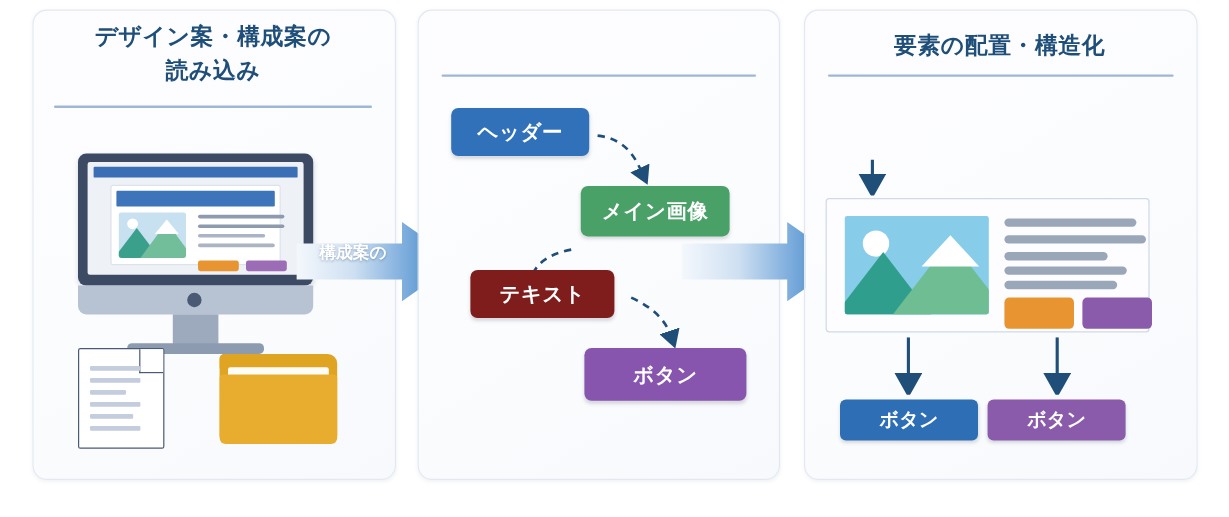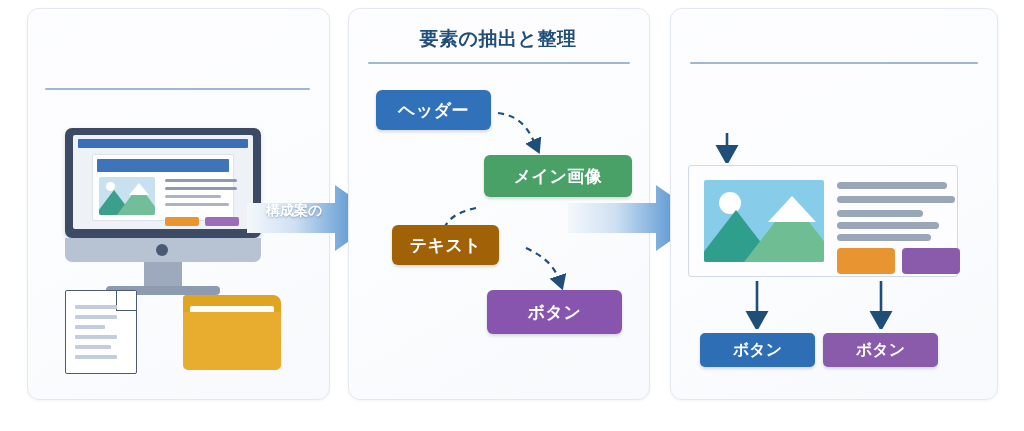--- a/index.html
+++ b/index.html
@@ -105,22 +105,22 @@
   
   .tag{
     position:absolute;border-radius:6px;color:#ffffff;
     font-weight:bold;font-size:17px;
     display:flex;align-items:center;justify-content:center;
     box-shadow:0 2px 3px rgba(50,60,80,.18);
     letter-spacing:.5px;
     text-align:center;
   }
   #tag-header{left:376px;top:90px;width:115px;height:40px;background:#3071b9;}
-  #tag-image{left:484px;top:155px;width:148px;height:42px;background:#4aa168;}
-  #tag-text{left:392px;top:225px;width:107px;height:40px;background:#a16207;}
+  #tag-image{left:484px;top:155px;width:124px;height:42px;background:#4aa168;}
+  #tag-text{left:392px;top:225px;width:120px;height:40px;background:#7f1d1d;}
   #tag-button{left:487px;top:290px;width:135px;height:44px;background:#8755ad;}
 
   .dash-svg{position:absolute;left:348px;top:8px;width:300px;height:390px;pointer-events:none;}
 
   
   #p3-header{
     position:absolute;left:688px;top:95px;width:268px;height:36px;
     background:#2e6eb5;border-radius:5px;
     color:#ffffff;font-size:19px;font-weight:bold;letter-spacing:2px;
     display:flex;align-items:center;justify-content:center;
@@ -150,20 +150,24 @@
   }
   #btm-btn1{left:700px;top:333px;width:115px;background:#2e6eb5;}
   #btm-btn2{left:823px;top:333px;width:115px;background:#8a5bab;}
 </style>
 </head>
 <body>
 
 <div class="stage">
 
   <div class="panel" id="panel1"></div>
+  <div class="panel-title two-line" style="left:27px;width:301px;">
+    <span>デザイン案・構成案の</span><br>
+    <span>読み込み</span>
+  </div>
   <div class="title-rule" id="rule1"></div>
 
   <div class="monitor-bezel">
     <div class="monitor-screen">
       <div class="scr-topbar"></div>
       <div class="scr-page">
         <div class="scr-hdr"></div>
         <div class="scr-img">
           <div class="sun"></div>
           <div class="mtA"></div>
@@ -208,21 +212,20 @@
           <stop offset="70%" stop-color="#75a8da"></stop>
           <stop offset="100%" stop-color="#3b7fc4"></stop>
         </linearGradient>
       </defs>
       <path d="M0,20 L88,20 L88,2 L135,35 L88,68 L88,50 L0,50 Z" fill="url(#ag1)"></path>
     </svg>
   </div>
   <div class="arrow-label" id="arrow1-label">構成案の</div>
 
   <div class="panel" id="panel2"></div>
-  <div class="panel-title" style="left:348px;width:300px;top:25px;">要素の抽出と整理</div>
   <div class="title-rule" id="rule2"></div>
 
   <svg class="dash-svg" viewBox="0 0 300 390">
     <defs>
       <marker id="dm" markerWidth="8" markerHeight="8" refX="3" refY="4" orient="auto">
         <path d="M0,0 L7,4 L0,8 Z" fill="#1f4e79"></path>
       </marker>
     </defs>
     <path d="M150,105 C175,108 182,125 188,138" stroke="#1f4e79" stroke-width="2.2" fill="none" stroke-dasharray="6,5" marker-end="url(#dm)"></path>
     <path d="M128,200 C104,205 96,215 94,228" stroke="#1f4e79" stroke-width="2.2" fill="none" stroke-dasharray="6,5" marker-end="url(#dm)"></path>
@@ -242,20 +245,21 @@
           <stop offset="35%" stop-color="#cfe0f2"></stop>
           <stop offset="70%" stop-color="#75a8da"></stop>
           <stop offset="100%" stop-color="#3b7fc4"></stop>
         </linearGradient>
       </defs>
       <path d="M0,20 L88,20 L88,2 L135,35 L88,68 L88,50 L0,50 Z" fill="url(#ag2)"></path>
     </svg>
   </div>
 
   <div class="panel" id="panel3"></div>
+  <div class="panel-title" style="left:670px;width:326px;top:25px;">要素の配置・構造化</div>
   <div class="title-rule" id="rule3"></div>
 
 
   <svg class="down-arrow" style="left:714px;top:133px;width:26px;height:30px;" viewBox="0 0 26 30">
     <defs>
         <marker id="dn1" markerWidth="9" markerHeight="9" refX="4" refY="4.5" orient="auto">
           <path d="M0,0 L8,4.5 L0,9 Z" fill="#1f4e79"></path>
         </marker>
       </defs>
     <line x1="13" y1="0" x2="13" y2="22" stroke="#1f4e79" stroke-width="2.6" marker-end="url(#dn1)"></line>

